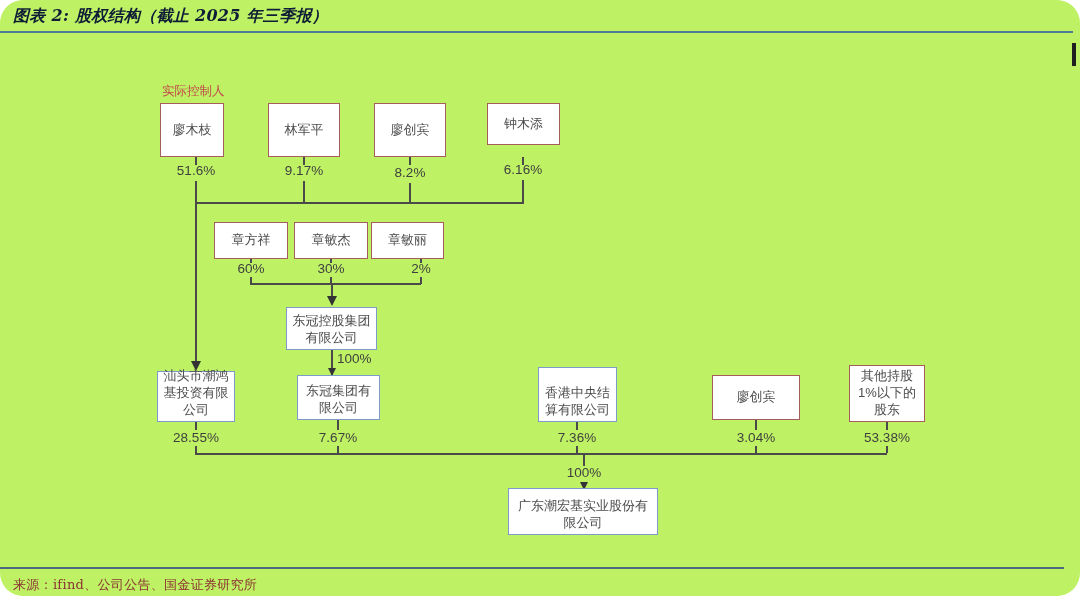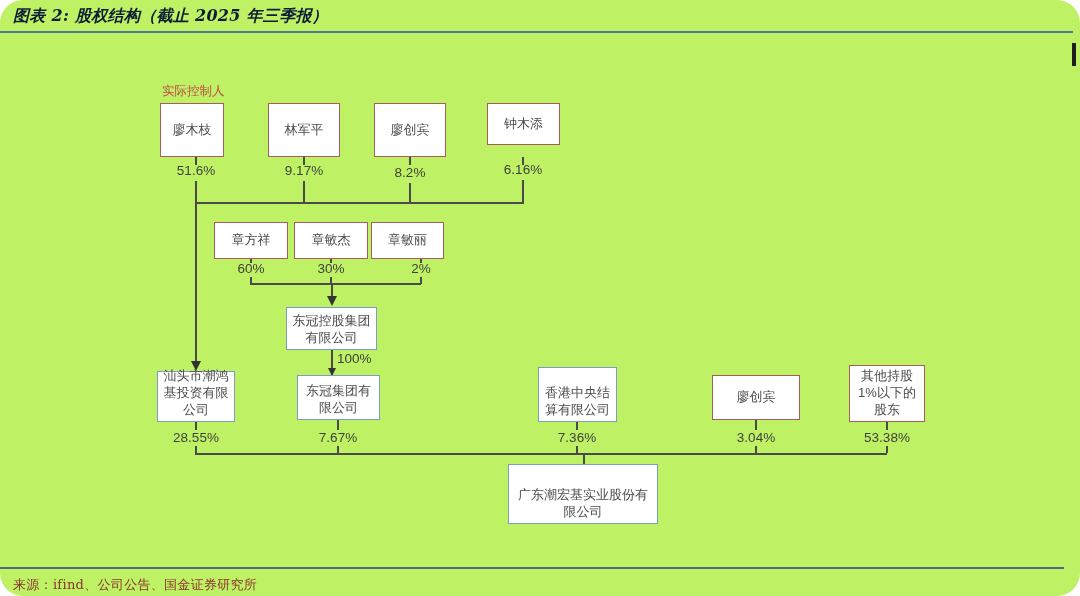--- a/index.html
+++ b/index.html
@@ -139,21 +139,21 @@
 
   <div class="vline" style="left:886px;top:422px;height:8px"></div>
   <div class="pct" style="left:887px;top:430px">53.38%</div>
   <div class="vline" style="left:886px;top:446px;height:7px"></div>
 
   <div class="hline" style="left:195px;top:453px;width:692px"></div>
   <div class="vline" style="left:583px;top:453px;height:13px"></div>
   <div class="pct" style="left:584px;top:465px">100%</div>
   <div class="arrow sm" style="left:584px;top:482px"></div>
 
-  <div class="box blue" style="left:508px;top:464px;width:150px;height:60px">
+  <div class="box blue" style="left:508px;top:488px;width:150px;height:47px">
       <span>广东潮宏基实业股份有限公司</span>
     </div>
 
   <div class="rule-bottom"></div>
   <div class="source">
     <span>来源：</span><span class="wavy">ifind</span><span>、公司公告、</span><span class="wavy">国金证券</span><span>研究所</span>
   </div>
 
 </div>
 

